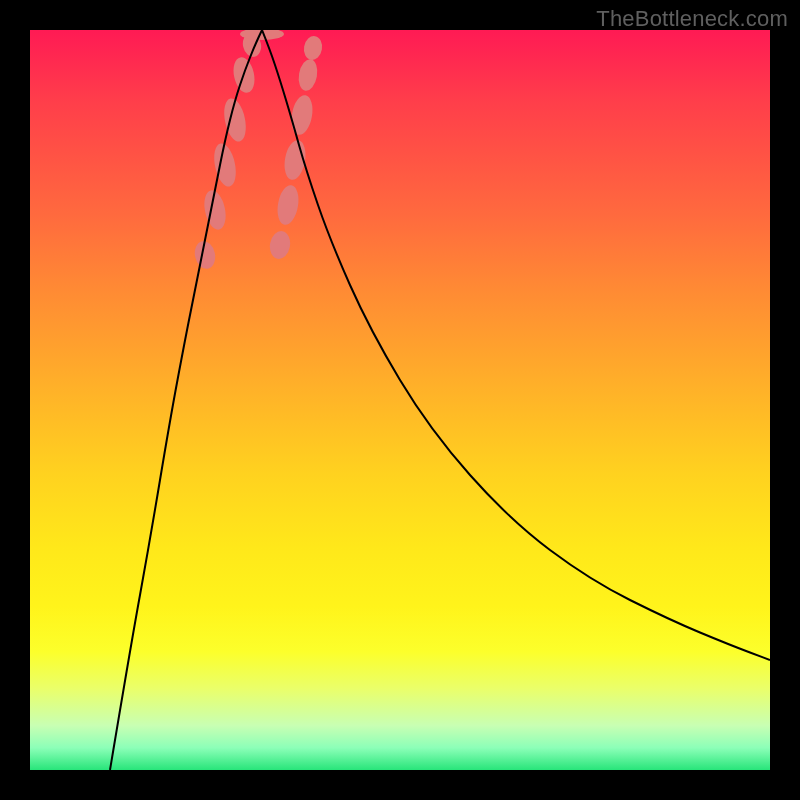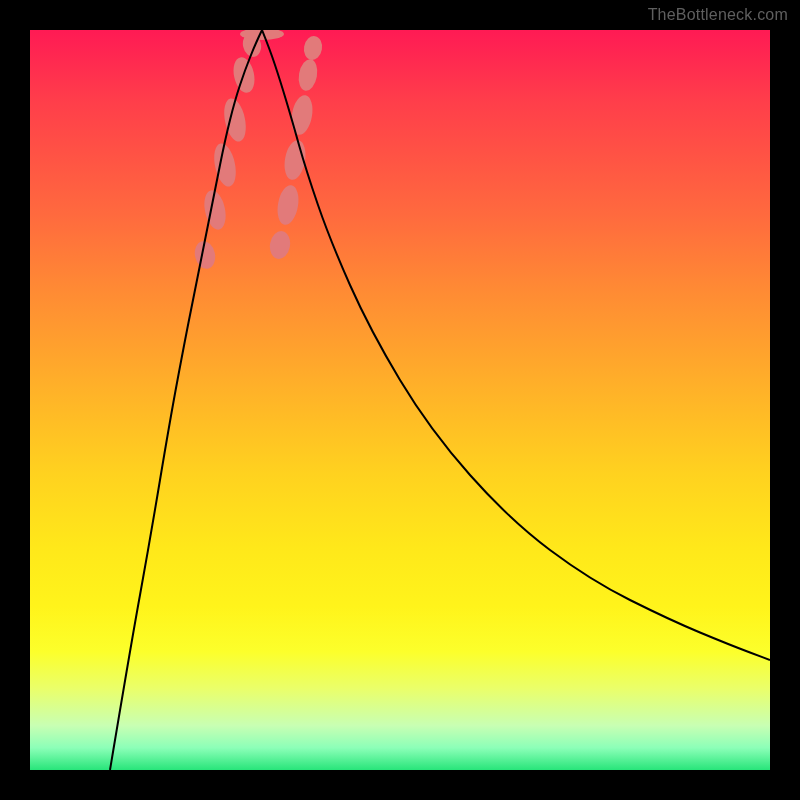--- a/index.html
+++ b/index.html
@@ -40,21 +40,21 @@
       #c8ffb3 94%,
       #8cffb8 97%,
       #28e57a 100%
     );
   }
   .watermark {
     position: absolute;
     top: 6px;
     right: 12px;
     color: #5f5f5f;
-    font-size: 16px;
+    font-size: 22px;
     font-weight: 500;
     letter-spacing: 0.2px;
     user-select: none;
   }
   svg.curves {
     position: absolute;
     left: 0;
     top: 0;
     width: 740px;
     height: 740px;

